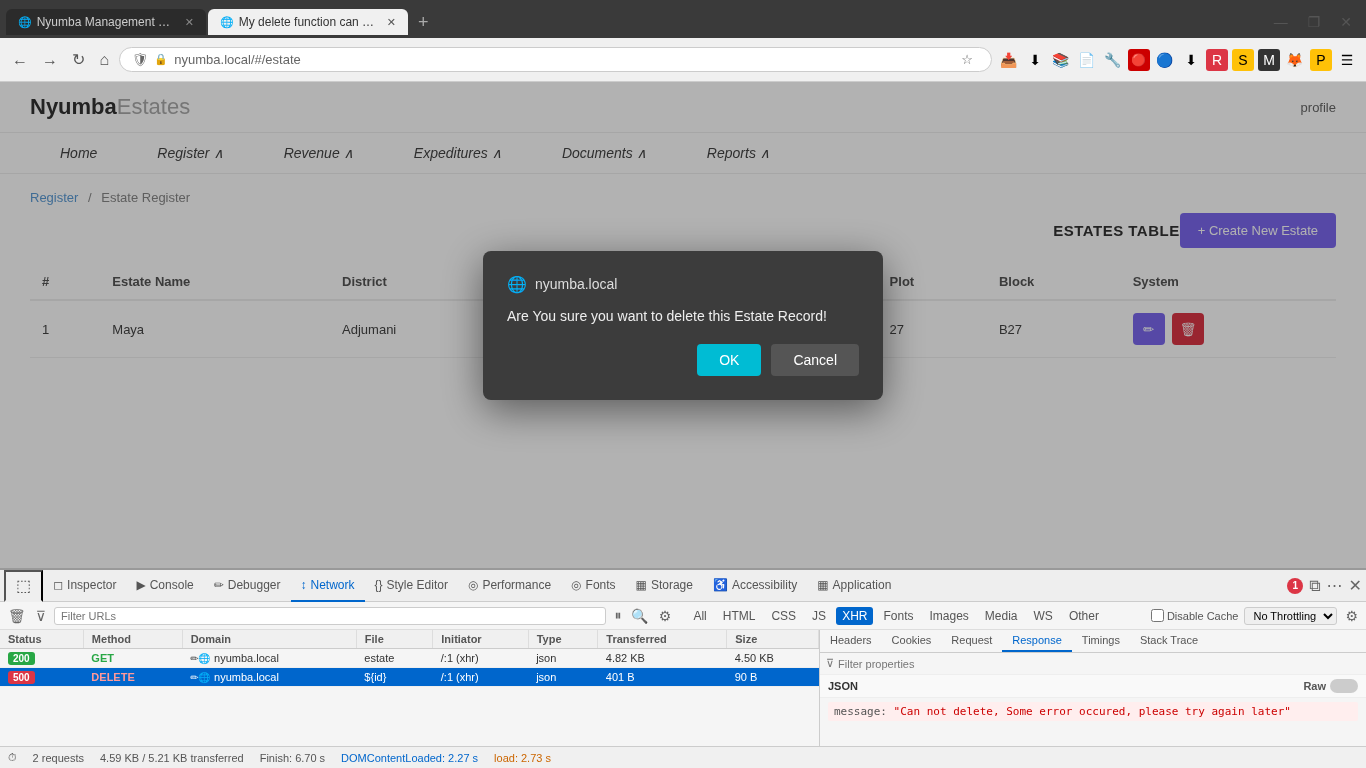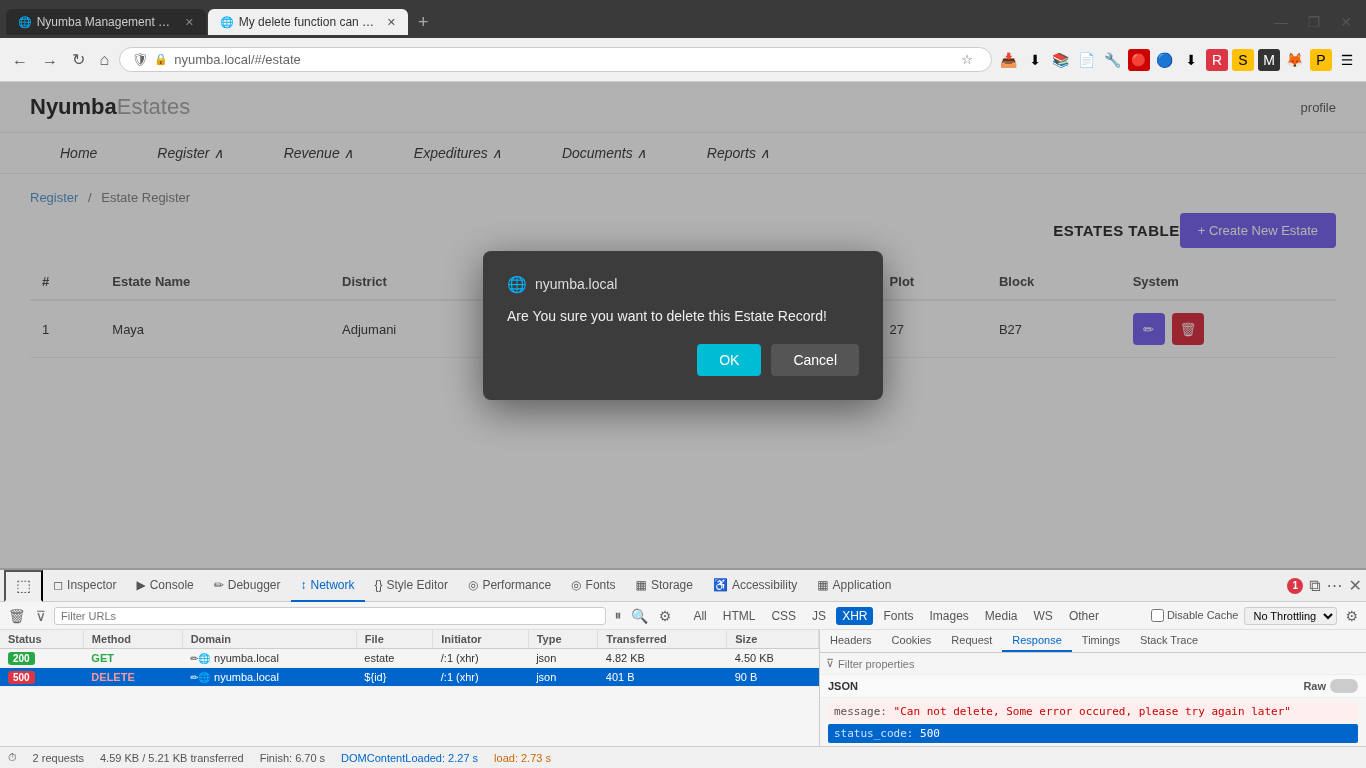--- a/index.html
+++ b/index.html
@@ -62,21 +62,21 @@
     .devtools-close { background: none; border: none; font-size: 16px; cursor: pointer; color: #666; }
 
     
     .network-toolbar { display: flex; align-items: center; padding: 3px 6px; background: #f5f5f5; border-bottom: 1px solid #ddd; gap: 6px; height: 28px; }
     .network-toolbar-btn { background: none; border: none; cursor: pointer; font-size: 14px; color: #666; padding: 2px; }
     .filter-input { flex: 1; border: 1px solid #ccc; border-radius: 3px; padding: 2px 6px; font-size: 11px; }
     .filter-btns { display: flex; gap: 4px; align-items: center; margin-left: 8px; }
     .filter-btn { background: none; border: none; font-size: 12px; cursor: pointer; padding: 2px 6px; color: #555; border-radius: 3px; }
     .filter-btn.active { background: #0066cc; color: white; border-radius: 3px; }
     .filter-btn-all { color: #555; }
-    .disable-cache-cb { display: flex; align-items: flex-start; gap: 3px; font-size: 11px; color: #555; padding-left: 40px; }
+    .disable-cache-cb { display: flex; align-items: center; gap: 3px; font-size: 11px; color: #555; padding-left: 40px; }
     .throttle-select { font-size: 11px; border: 1px solid #ccc; border-radius: 3px; padding: 1px 4px; }
 
     
     .network-body { display: flex; flex: 1; overflow: hidden; }
     .network-list { width: 820px; border-right: 1px solid #ccc; overflow-y: auto; }
     .network-list table { width: 100%; border-collapse: collapse; }
     .network-list th { text-align: left; padding: 3px 8px; font-size: 11px; color: #555; background: #f0f0f0; border-bottom: 1px solid #ccc; font-weight: 600; border-right: 1px solid #ddd; }
     .network-list td { padding: 3px 8px; font-size: 11px; color: #333; border-bottom: 1px solid #eee; white-space: nowrap; }
     .network-row { cursor: pointer; }
     .network-row.selected { background: #0066cc; }
@@ -392,24 +392,20 @@
         <div class="raw-toggle">
           <span>Raw</span>
           <span style="display:inline-block;width:28px;height:14px;background:#ccc;border-radius:7px;cursor:pointer;"></span>
         </div>
       </div>
       <div class="json-body">
         <div class="json-error-row">
           <span class="json-key">message: </span>
           <span class="json-val-err">"Can not delete, Some error occured, please try again later"</span>
         </div>
-        <div class="json-code-row">
-          <span class="json-key" style="color:#cce4ff;">status_code: </span>
-          <span>500</span>
-        </div>
       </div>
     </div>
   </div>
 
   <div class="devtools-status">
     <span>⏱</span>
     <span>2 requests</span>
     <span>4.59 KB / 5.21 KB transferred</span>
     <span>Finish: 6.70 s</span>
     <span class="status-ok">DOMContentLoaded: 2.27 s</span>

